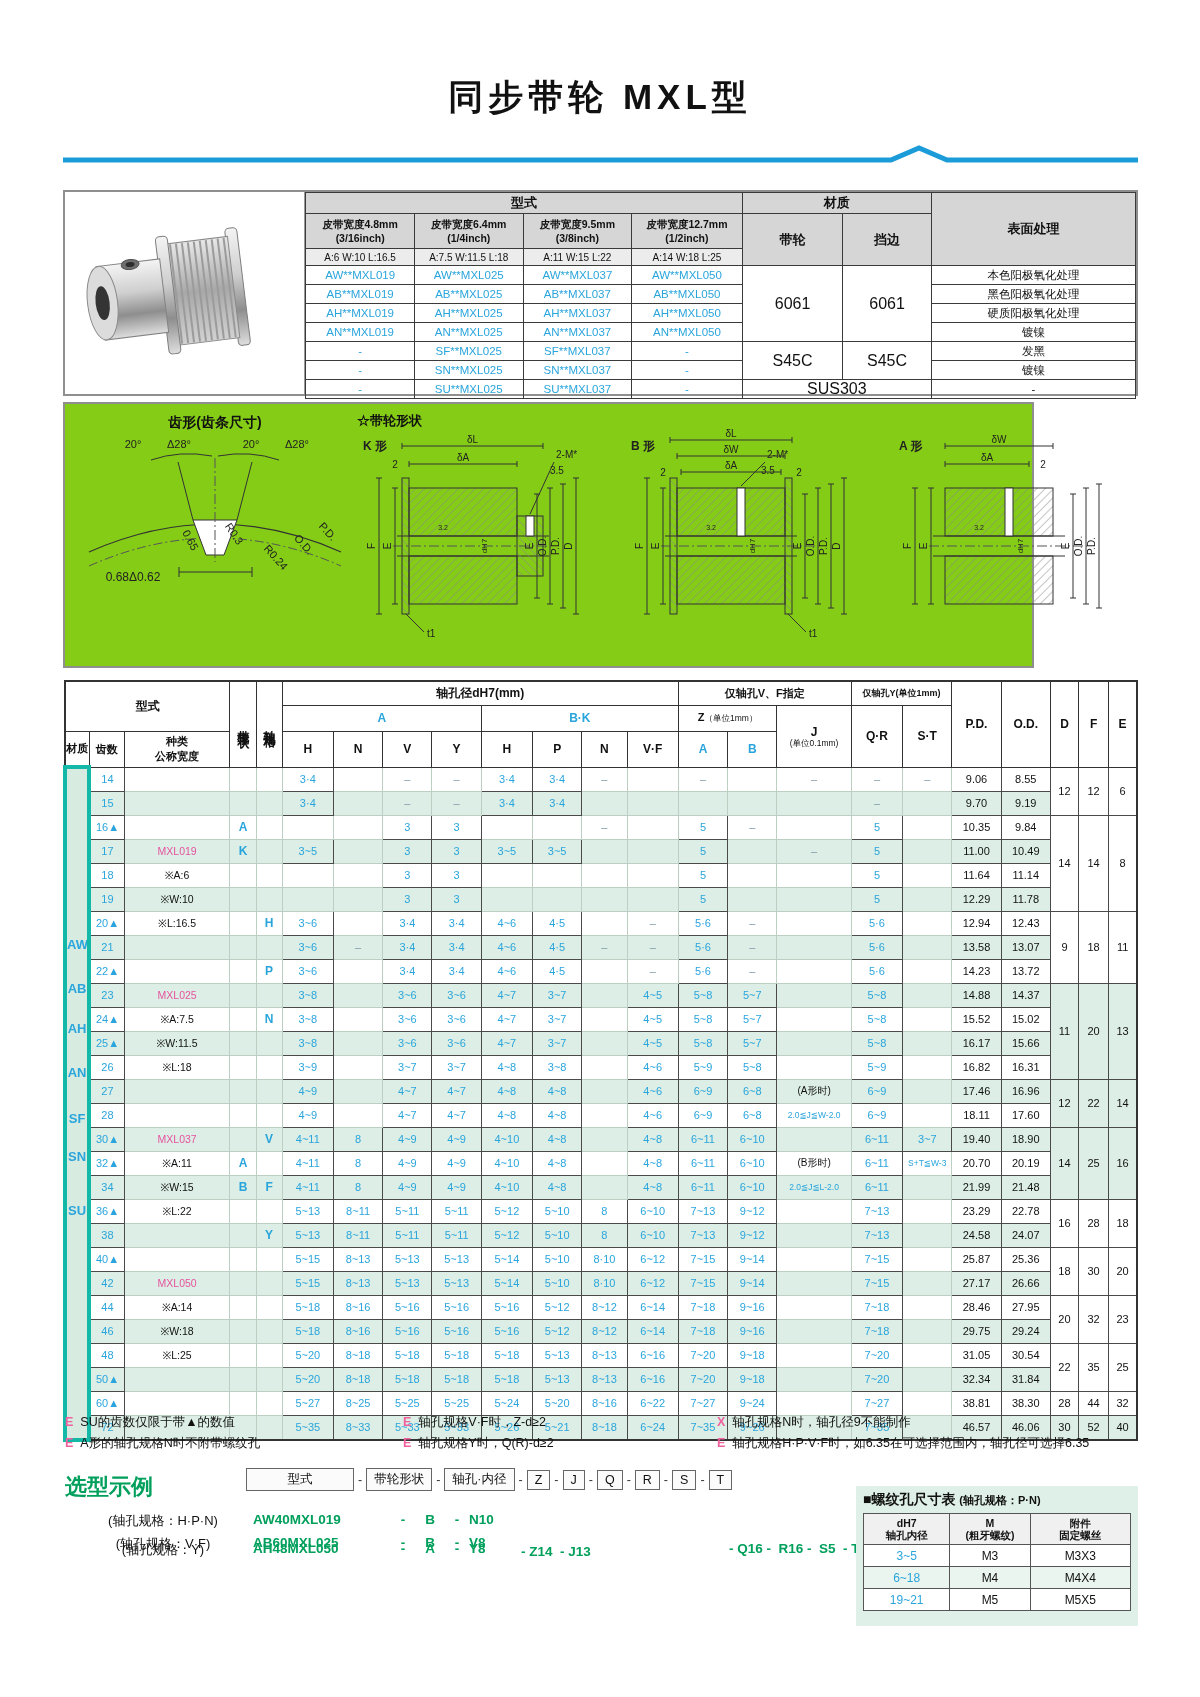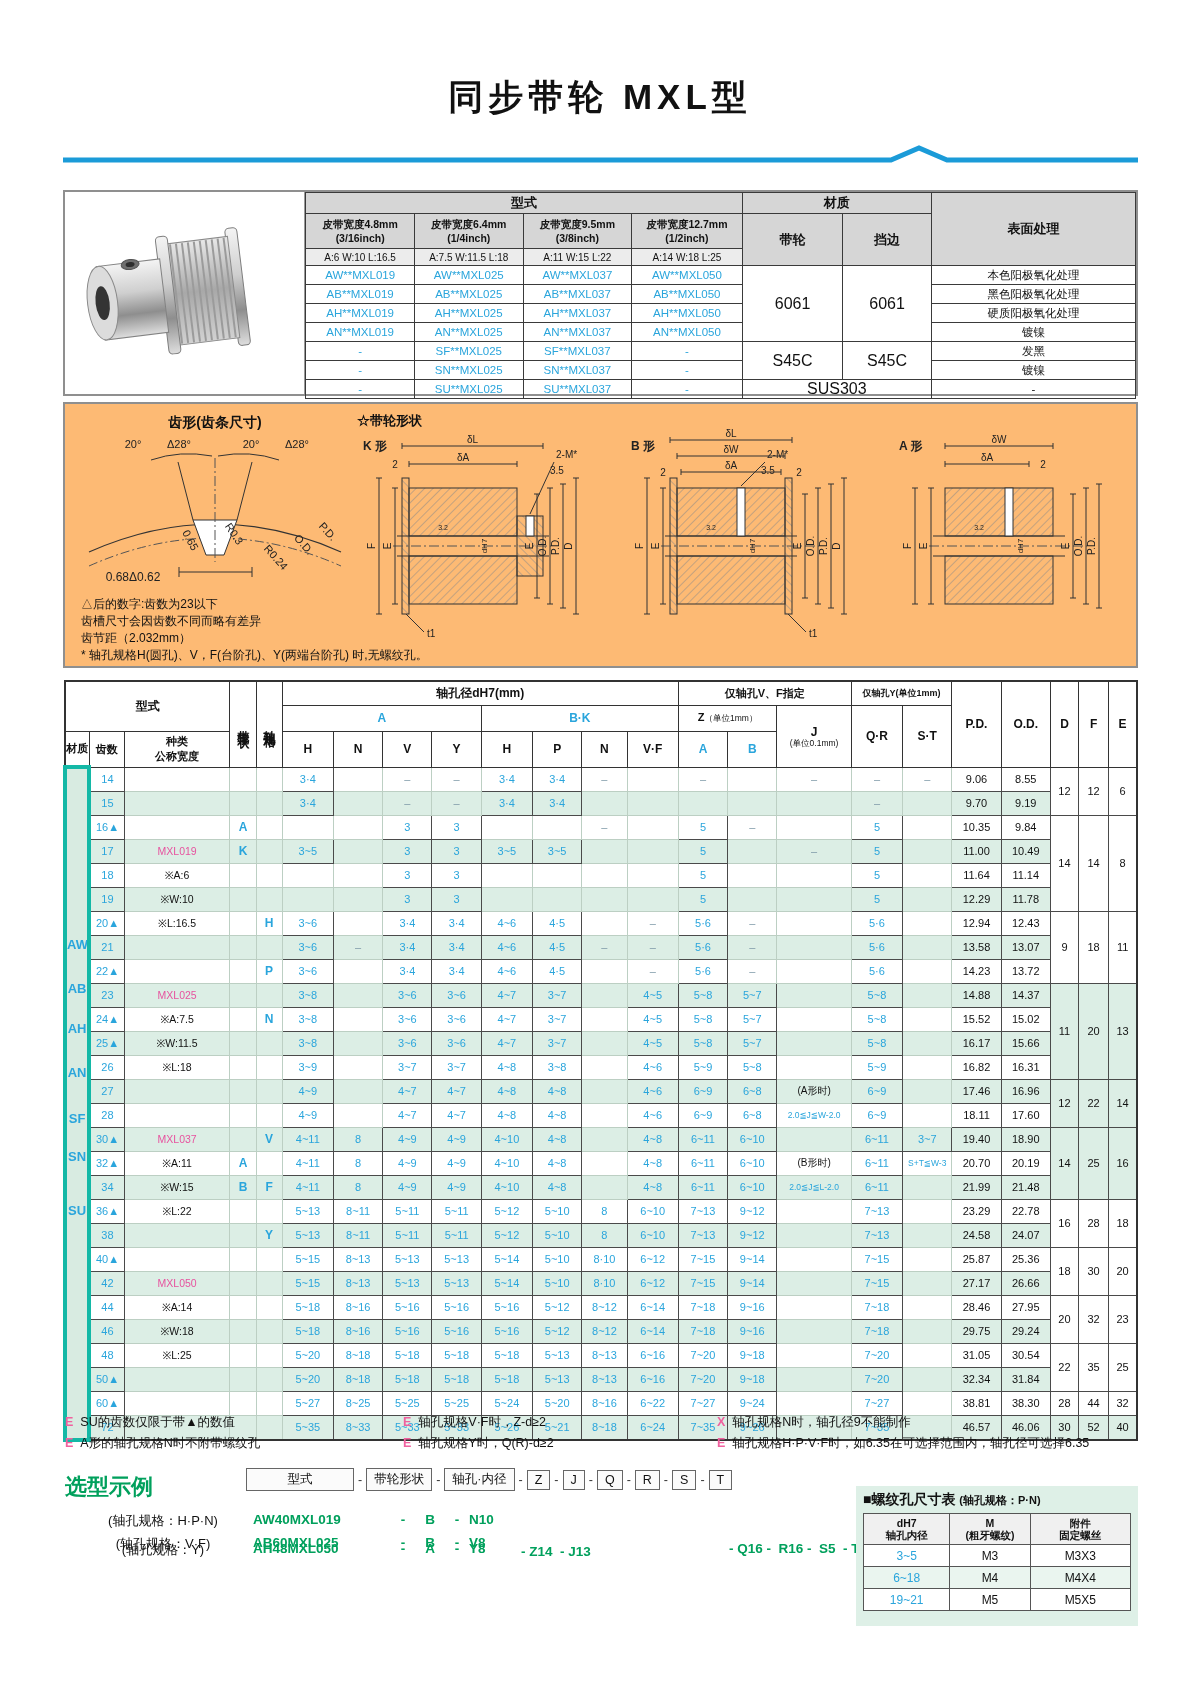--- a/index.html
+++ b/index.html
@@ -18,22 +18,22 @@
   #top-table .g{background:#d6d6d6;font-weight:bold;font-size:13px;}
   #top-table .g .sub{display:block;font-size:10.5px;font-weight:bold;}
   #top-table .spec{font-size:10px;background:#ececec;height:16px;}
   #top-table .code{color:#2aa5dc;height:18px;font-size:11.5px;}
   #top-table .mt{font-size:16px;}
   #top-table .sur{font-size:11.5px;}
   #top-table tr.h1 th{height:20px;}
   #top-table tr.h2 th{height:34px;}
 
   
-  #block2{position:absolute;top:402px;left:63px;width:1075px;height:266px;
-        border:2px solid #8f8f8f;box-sizing:border-box;background:#fdba74;}
+  #block2{position:absolute;top:402px;left:63px;width:971px;height:266px;
+        border:2px solid #8f8f8f;box-sizing:border-box;background:#84cc16;}
   #tooth-title{position:absolute;left:10px;top:10px;width:280px;text-align:center;font-size:14px;font-weight:bold;}
   #tooth-svg{position:absolute;left:10px;top:30px;}
   #tooth-svg text{font-size:11px;fill:#222;text-anchor:middle;}
   #tooth-notes{position:absolute;left:16px;top:192px;font-size:12px;line-height:17px;white-space:nowrap;}
   #shapes-title{position:absolute;left:292px;top:8px;font-size:13px;font-weight:bold;}
   #shapes-svg{position:absolute;left:282px;top:20px;}
 
   
   #main-table{position:absolute;top:680px;left:63px;border-collapse:collapse;table-layout:fixed;
         width:1075px;font-size:11px;border:2px solid #333;}
@@ -258,26 +258,20 @@
       <text x="104" y="14">Δ28°</text>
       <text x="176" y="14">20°</text>
       <text x="222" y="14">Δ28°</text>
       <text transform="translate(112,108) rotate(62)">0.65</text>
       <text transform="translate(156,102) rotate(56)">R0.3</text>
       <text transform="translate(198,126) rotate(48)">R0.24</text>
       <text transform="translate(226,113) rotate(48)">O.D.</text>
       <text transform="translate(250,100) rotate(48)">P.D.</text>
       <text x="58" y="147" style="font-size:12px">0.68Δ0.62</text>
     </svg>
-    <div id="tooth-notes">
-        <div>△后的数字:齿数为23以下</div>
-        <div>齿槽尺寸会因齿数不同而略有差异</div>
-        <div>齿节距（2.032mm）</div>
-        <div>* 轴孔规格H(圆孔)、V，F(台阶孔)、Y(两端台阶孔) 时,无螺纹孔。</div>
-      </div>
     <div id="shapes-title">☆带轮形状</div>
     <svg id="shapes-svg" width="790" height="242" viewBox="0 0 790 242">
         <defs>
           <pattern id="hp" width="6" height="6" patternUnits="userSpaceOnUse" patternTransform="rotate(45)">
             <line x1="0" y1="0" x2="0" y2="6" stroke="#8a8a8a" stroke-width="1"></line>
           </pattern>
           <pattern id="hp2" width="6" height="6" patternUnits="userSpaceOnUse" patternTransform="rotate(-45)">
             <line x1="0" y1="0" x2="0" y2="6" stroke="#8a8a8a" stroke-width="1"></line>
           </pattern>
         </defs>

